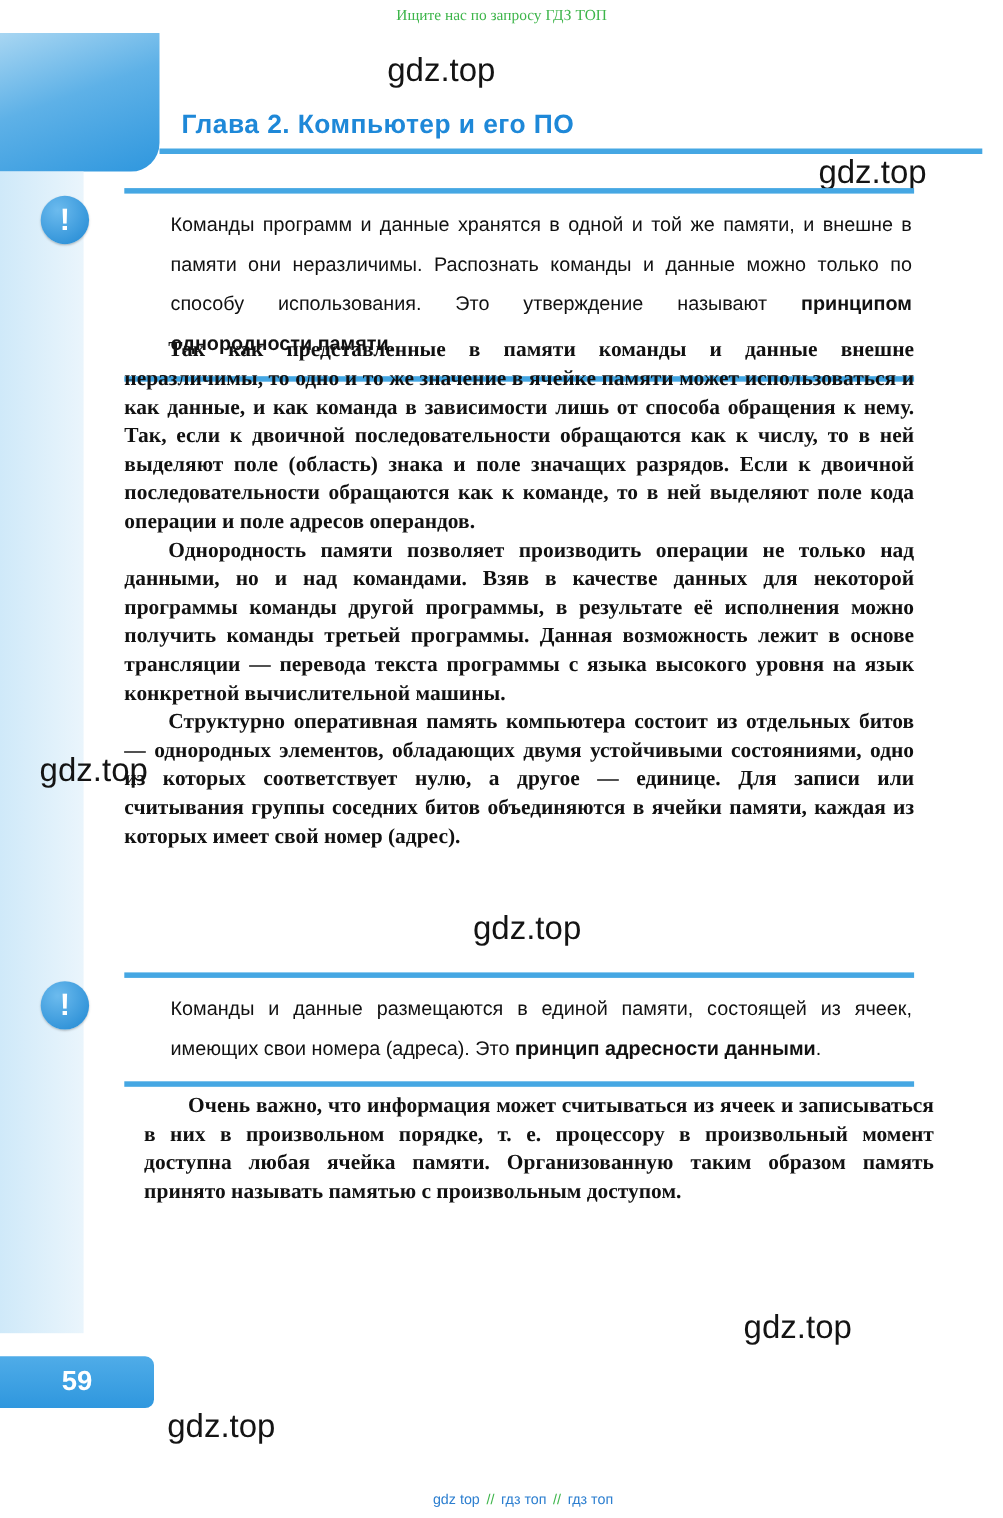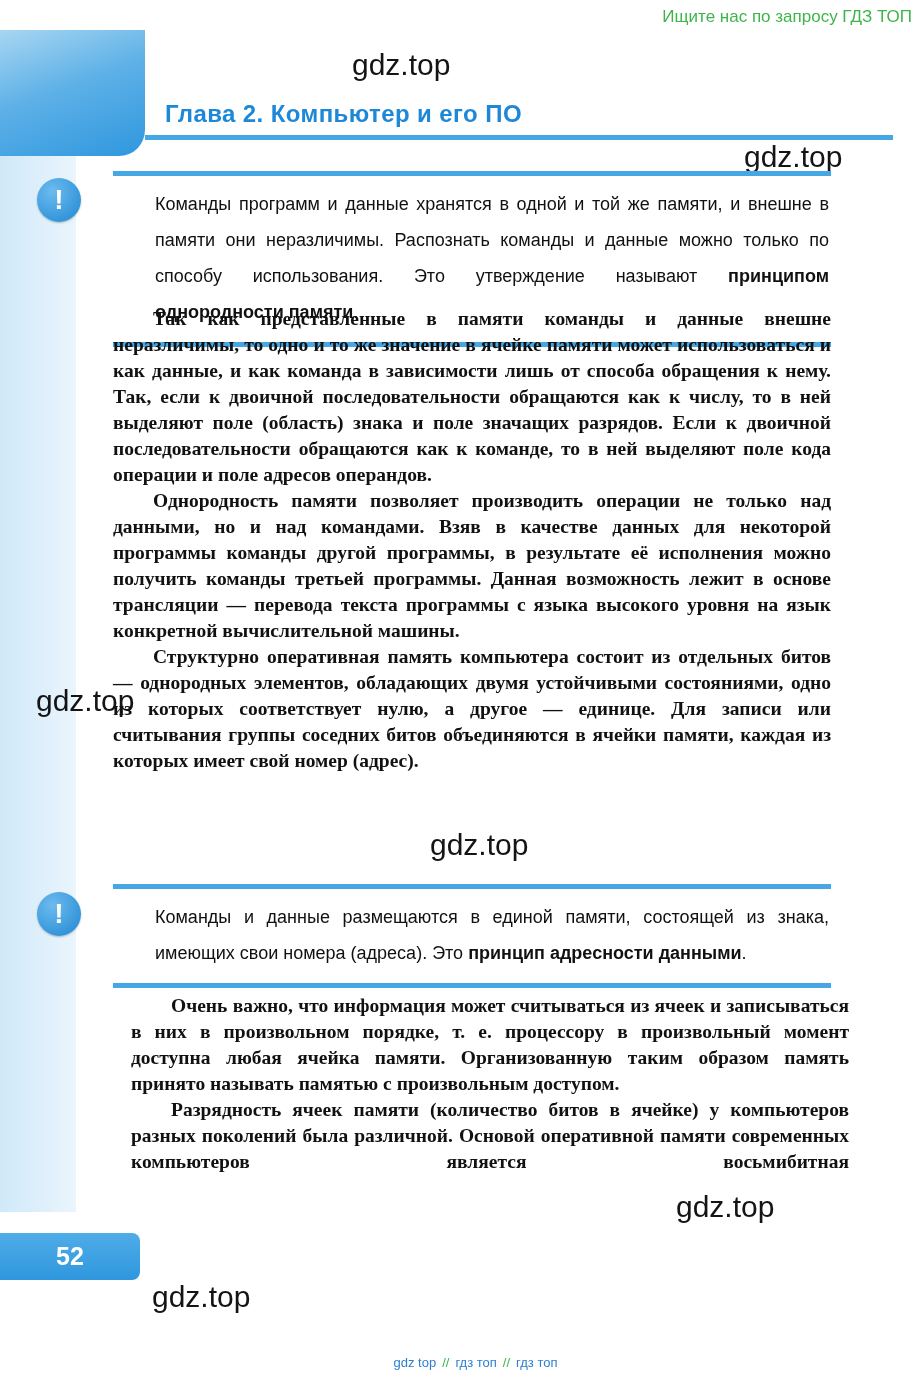--- a/index.html
+++ b/index.html
@@ -6,23 +6,23 @@
   html, body { width:912px; height:1380px; }
   body {
     position:relative;
     background:#ffffff;
     font-family:"Liberation Serif", serif;
     overflow:hidden;
     color:#111;
   }
   .top-note {
     position:absolute; top:7px; left:0; width:100%;
-    text-align:right;
-    font-family:Liberation Sans, sans-serif;
-    font-size:17px; color:#3db54a;
+    text-align:center;
+    font-family:Liberation Serif, serif;
+    font-size:14px; color:#3db54a;
   }
   .corner-box {
     position:absolute; left:0; top:30px; width:145px; height:126px;
     background:linear-gradient(160deg,#a8d6f2 0%, #5eb1e7 45%, #2f97de 100%);
     border-radius:0 0 26px 0;
   }
   .left-strip {
     position:absolute; left:0; top:156px; width:76px; height:1056px;
     background:linear-gradient(90deg,#cfe9f9,#eaf5fc);
   }
@@ -123,27 +123,26 @@
 </div>
 
 <div class="body-block block-a">
   <p>Так как представленные в памяти команды и данные внешне неразличимы, то одно и то же значение в ячейке памяти может использоваться и как данные, и как команда в зависимости лишь от способа обращения к нему. Так, если к двоичной последовательности обращаются как к числу, то в ней выделяют поле (область) знака и поле значащих разрядов. Если к двоичной последовательности обращаются как к команде, то в ней выделяют поле кода операции и поле адресов операндов.</p>
   <p>Однородность памяти позволяет производить операции не только над данными, но и над командами. Взяв в качестве данных для некоторой программы команды другой программы, в результате её исполнения можно получить команды третьей программы. Данная возможность лежит в основе трансляции — перевода текста программы с языка высокого уровня на язык конкретной вычислительной машины.</p>
   <p>Структурно оперативная память компьютера состоит из отдельных битов — однородных элементов, обладающих двумя устойчивыми состояниями, одно из которых соответствует нулю, а другое — единице. Для записи или считывания группы соседних битов объединяются в ячейки памяти, каждая из которых имеет свой номер (адрес).</p>
 </div>
 
 <div class="info-icon icon-2">!</div>
 <div class="callout callout-2">
-  <span>Команды и данные размещаются в единой памяти, состоящей из знака, имеющих свои номера (адреса). Это </span><b>принцип адресности данными</b><span>.</span>
+  <span>Команды и данные размещаются в единой памяти, состоящей из ячеек, имеющих свои номера (адреса). Это </span><b>принцип адресности данными</b><span>.</span>
 </div>
 
 <div class="body-block block-b">
   <p>Очень важно, что информация может считываться из ячеек и записываться в них в произвольном порядке, т. е. процессору в произвольный момент доступна любая ячейка памяти. Организованную таким образом память принято называть памятью с произвольным доступом.</p>
-  <p class="cont">Разрядность ячеек памяти (количество битов в ячейке) у компьютеров разных поколений была различной. Основой оперативной памяти современных компьютеров является восьмибитная</p>
 </div>
 
 <div class="page-badge">
-  <span>52</span>
+  <span>59</span>
 </div>
 
 <div class="footer">
   <span class="flink">gdz top</span><span class="sep">//</span><span class="flink">гдз топ</span><span class="sep">//</span><span class="flink">гдз топ</span>
 </div>
 
 </body></html>

